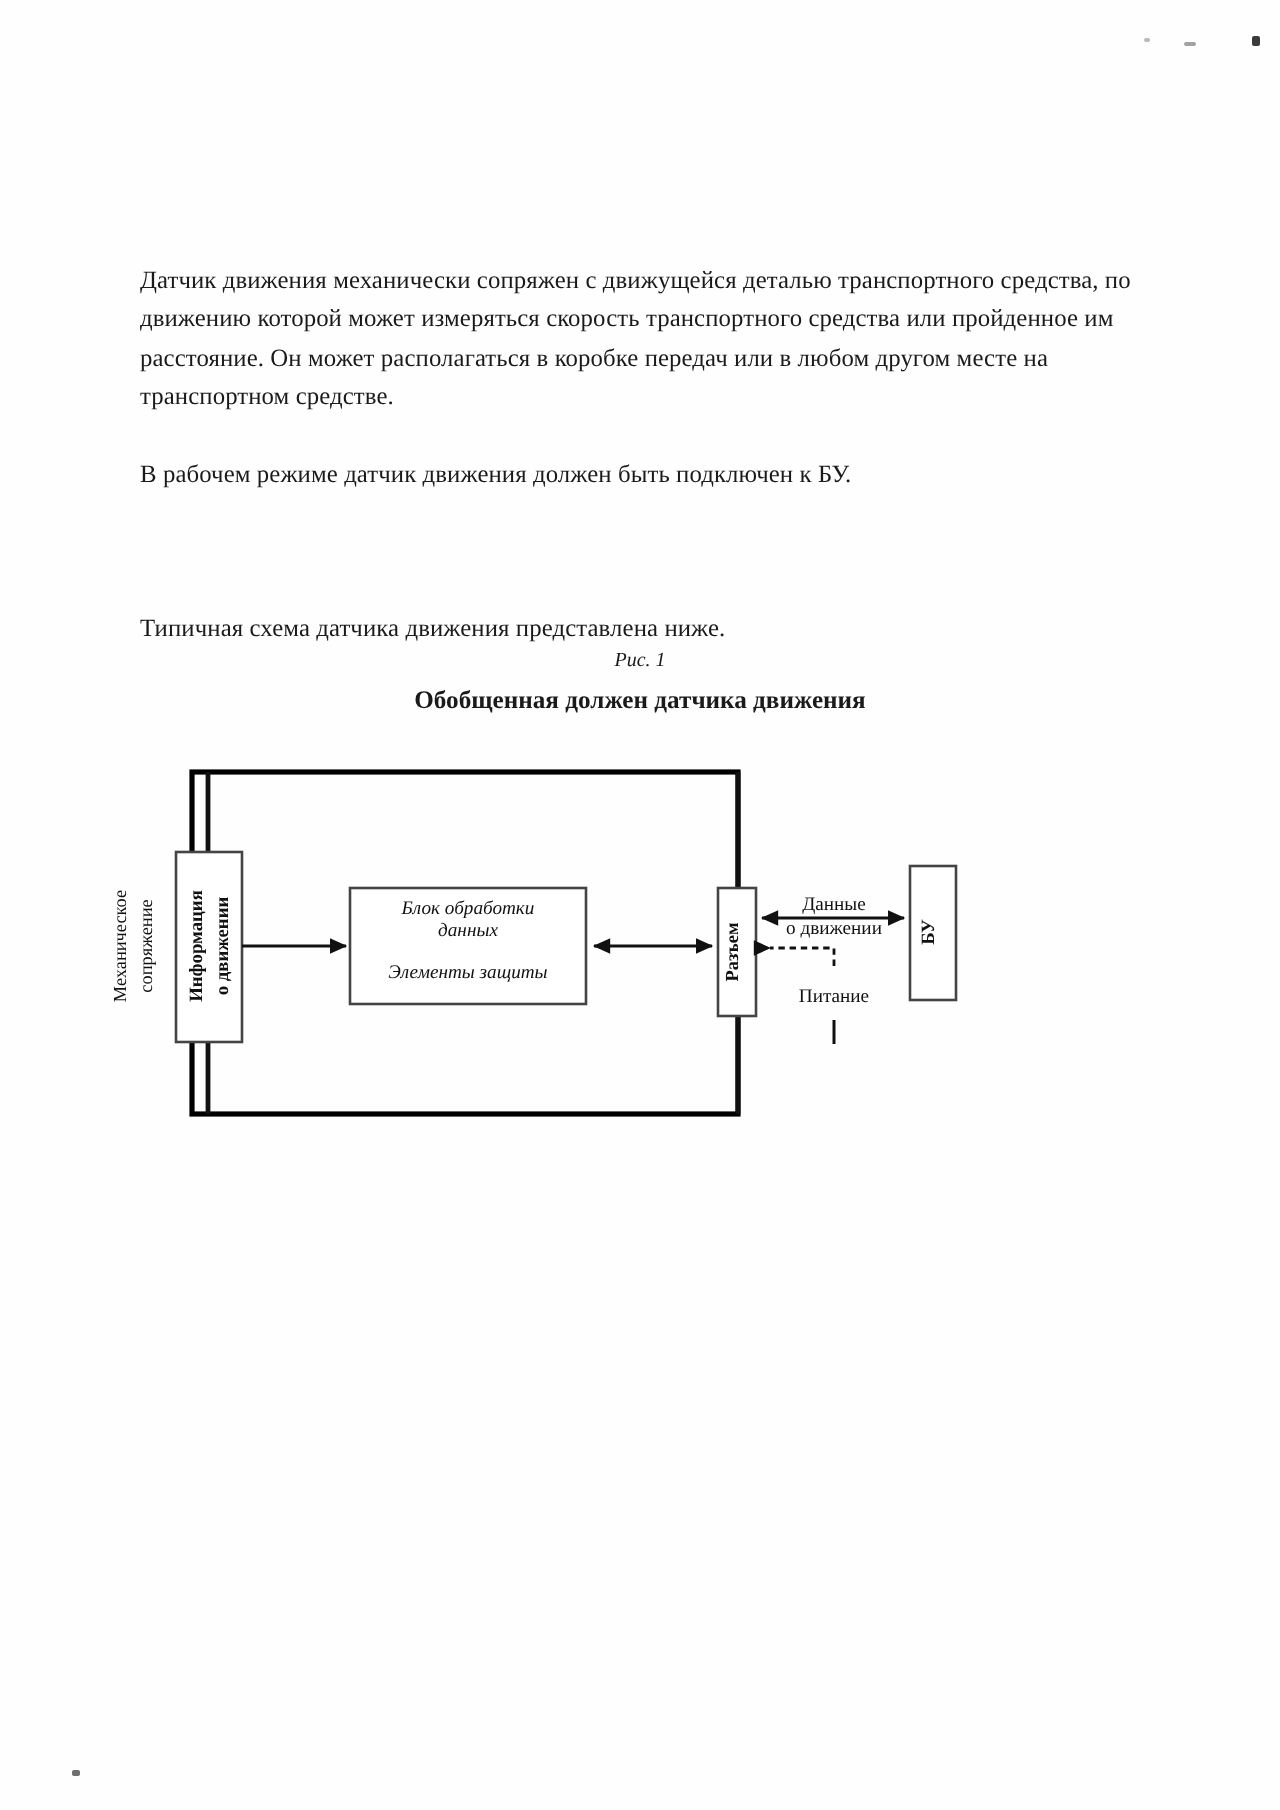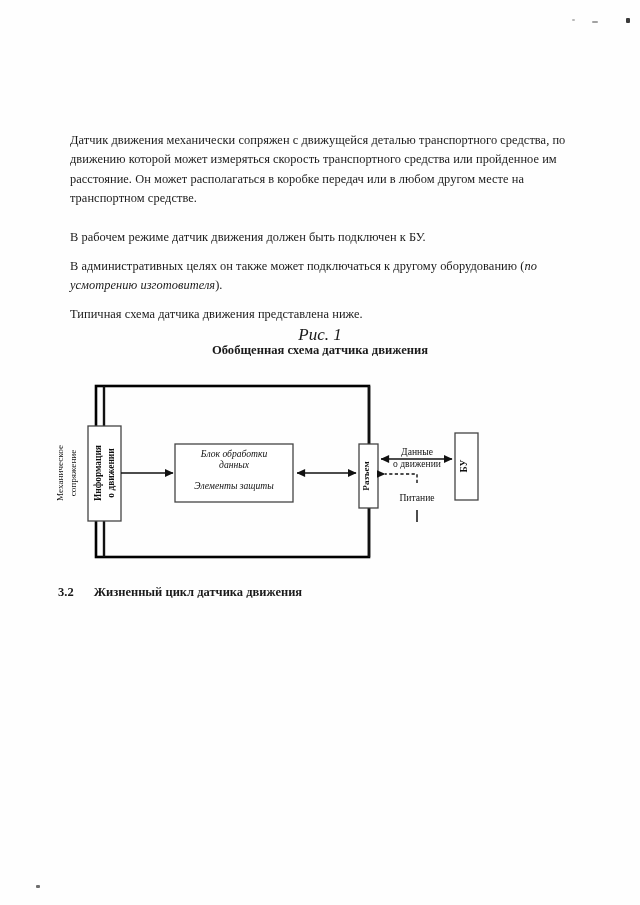--- a/index.html
+++ b/index.html
@@ -52,21 +52,21 @@
   #para-5 { top: 615px; }
 
   
   #fig-number {
     position: absolute;
     left: 0;
     width: 640px;
     top: 325px;
     text-align: center;
     font-style: italic;
-    font-size: 17px;
+    font-size: 10px;
   }
   #fig-title {
     position: absolute;
     left: 0;
     width: 640px;
     top: 343px;
     text-align: center;
     font-weight: bold;
     font-size: 12.6px;
   }
@@ -103,30 +103,26 @@
 
   <span class="speck" id="speck-a"></span>
   <span class="speck" id="speck-b"></span>
   <span class="speck" id="speck-c"></span>
   <span class="speck" id="speck-d"></span>
 
   <p class="body-text para" id="para-1">Датчик движения механически сопряжен с движущейся деталью транспортного средства, по движению которой может измеряться скорость транспортного средства или пройденное им расстояние.  Он может располагаться в коробке передач или в любом другом месте на транспортном средстве.</p>
 
   <p class="body-text para" id="para-2">В рабочем режиме датчик движения должен быть подключен к БУ.</p>
 
-  <p class="body-text para" id="para-3">
-    <span>В административных целях он также может подключаться к другому оборудованию</span>
-    <span>(</span><span class="ital">по усмотрению изготовителя</span><span>).</span>
-  </p>
 
   <p class="body-text para" id="para-4">Типичная схема датчика движения представлена ниже.</p>
 
   <div id="fig-number">Рис. 1</div>
 
-  <div id="fig-title">Обобщенная схема датчика движения</div>
+  <div id="fig-title">Обобщенная должен датчика движения</div>
 
   <div id="diagram">
     <svg width="640" height="200" viewBox="0 0 640 200" xmlns="http://www.w3.org/2000/svg">
       <defs>
         <marker id="arrowR" markerWidth="9" markerHeight="9" refX="8" refY="4.5" orient="auto" markerUnits="userSpaceOnUse">
           <path d="M0,0.6 L8.6,4.5 L0,8.4 z" fill="#111111"></path>
         </marker>
         <marker id="arrowL" markerWidth="9" markerHeight="9" refX="0.5" refY="4.5" orient="auto" markerUnits="userSpaceOnUse">
           <path d="M8.6,0.6 L0,4.5 L8.6,8.4 z" fill="#111111"></path>
         </marker>
@@ -183,18 +179,15 @@
       </g>
 
       <g>
         <path d="M417,113 L417,104 L385,104" fill="none" stroke="#111111" stroke-width="1.4" stroke-dasharray="3.2,2.4" marker-end="url(#arrowL)"></path>
         <line x1="417" y1="140" x2="417" y2="152" stroke="#111111" stroke-width="1.5"></line>
         <text class="dg-label" x="417" y="131" font-size="9.6" text-anchor="middle">Питание</text>
       </g>
     </svg>
   </div>
 
-  <div id="section-heading">
-    <span class="num">3.2</span><span>Жизненный цикл датчика движения</span>
-  </div>
 
 
 </div>
 
 </body></html>

